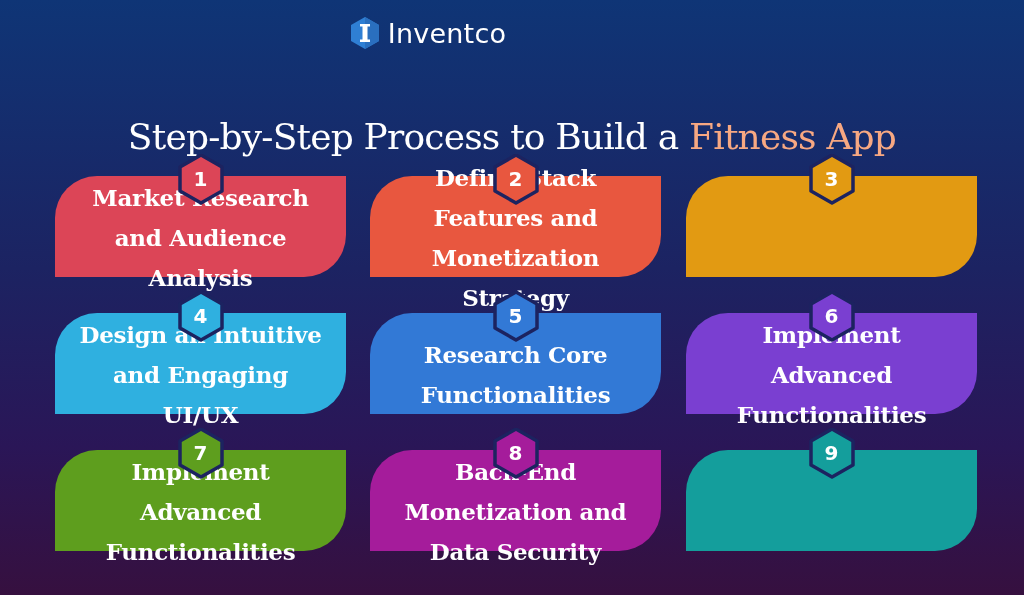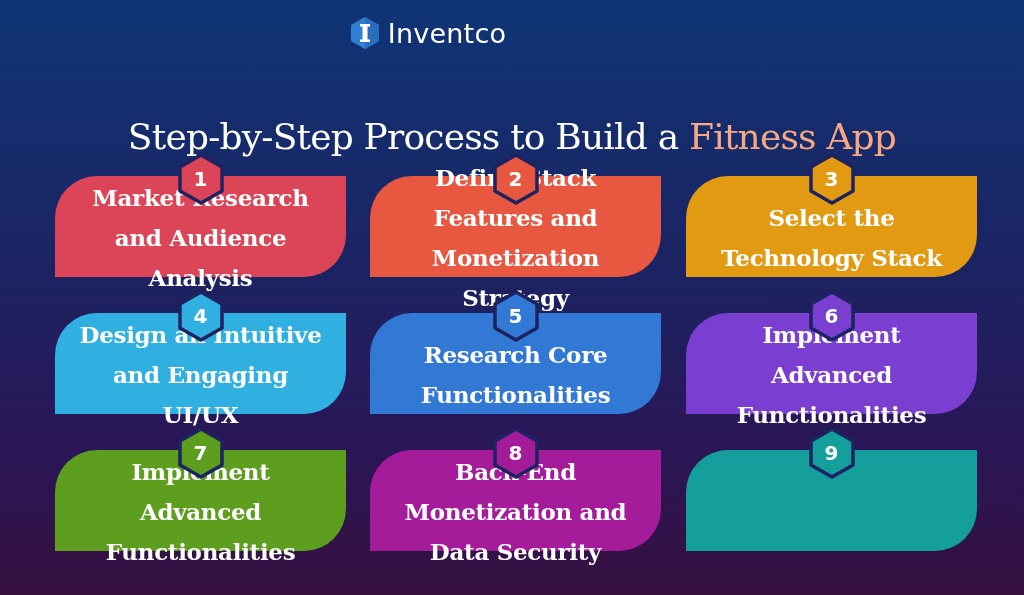--- a/index.html
+++ b/index.html
@@ -82,21 +82,20 @@
       </div>
       <div class="card-text">Define Stack Features and Monetization Strategy</div>
     </div>
     <div class="card" style="left: 686px; top: 176px; background: rgb(226, 154, 18);">
       <div class="badge">
         <svg viewBox="0 0 46 52">
           <polygon points="23,1 44,13 44,37 23,49 2,37 2,13" fill="#e29a12" stroke="#1c2360" stroke-width="3.5" stroke-linejoin="round"></polygon>
         </svg>
         <div class="badge-num" style="top: 2px;">3</div>
       </div>
-      <div class="card-text">Select the Technology Stack</div>
     </div>
     <div class="card" style="left: 55px; top: 313px; background: rgb(47, 176, 224);">
       <div class="badge">
         <svg viewBox="0 0 46 52">
           <polygon points="23,1 44,13 44,37 23,49 2,37 2,13" fill="#2fb0e0" stroke="#1c2360" stroke-width="3.5" stroke-linejoin="round"></polygon>
         </svg>
         <div class="badge-num" style="top: 2px;">4</div>
       </div>
       <div class="card-text">Design an Intuitive and Engaging UI/UX</div>
     </div>

